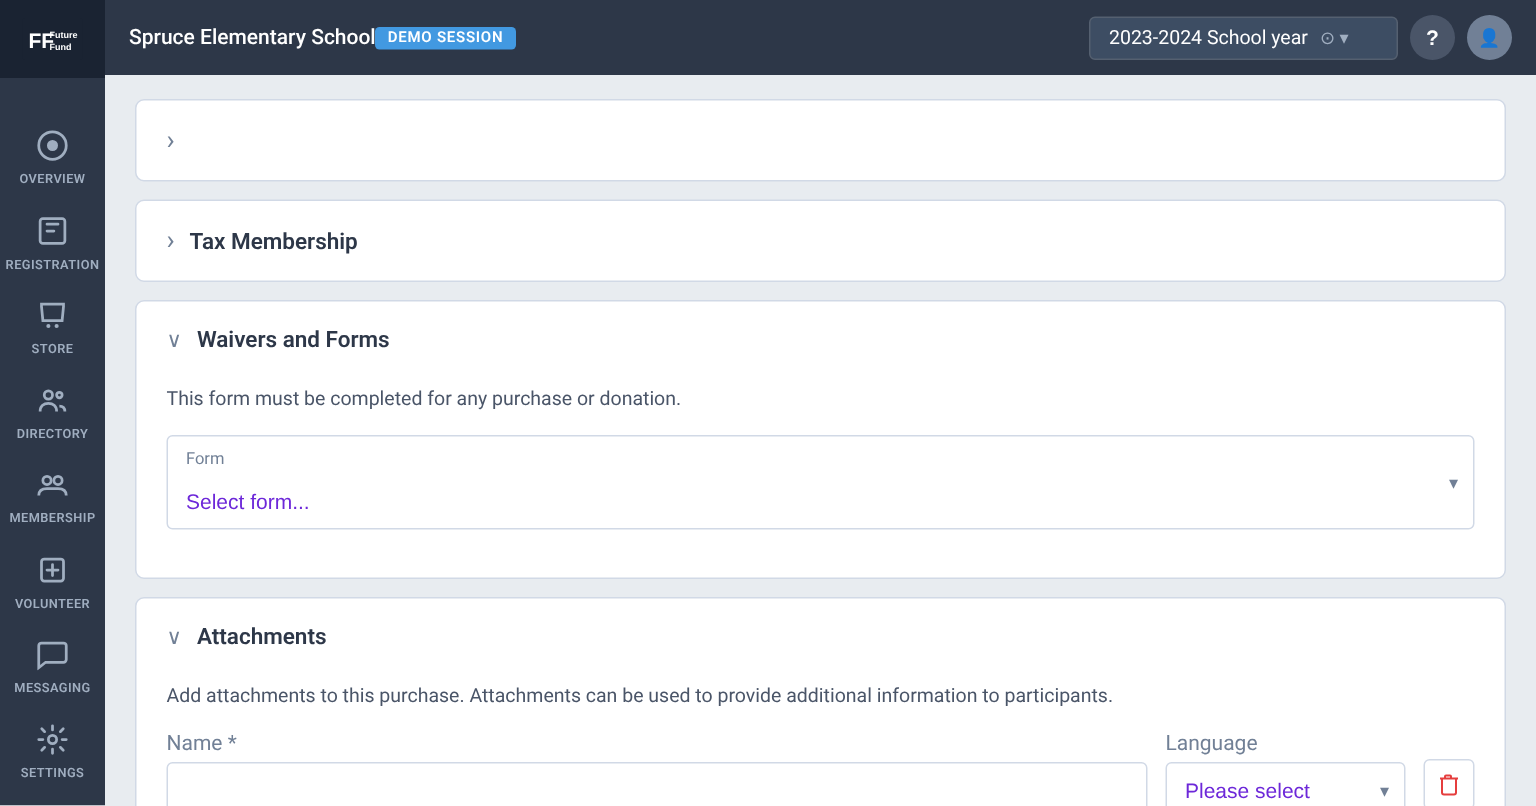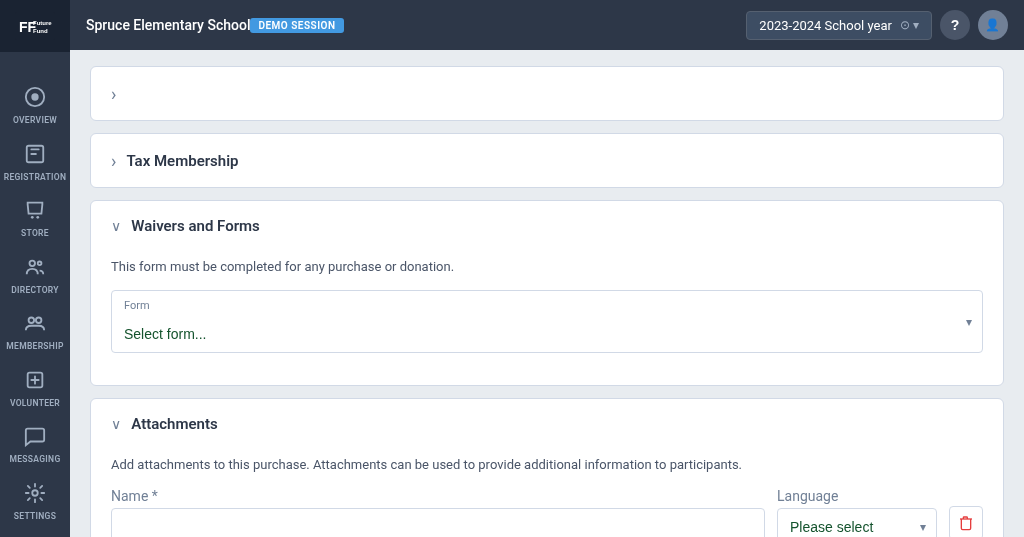--- a/index.html
+++ b/index.html
@@ -96,21 +96,21 @@
       display: flex;
       align-items: center;
       gap: 8px;
     }
     .year-selector {
       background: #3d4d63;
       border: 1px solid #556070;
       border-radius: 4px;
       color: white;
       font-size: 13px;
-      padding: 6px 12px 6px 12px;
+      padding: 6px 32px 6px 12px;
       cursor: pointer;
       display: flex;
       align-items: center;
       gap: 8px;
       position: relative;
     }
     .year-selector-arrow { color: #a0aec0; font-size: 12px; }
     .help-btn {
       width: 30px; height: 30px;
       border-radius: 50%;
@@ -176,21 +176,21 @@
     .form-select-wrapper {
       position: relative;
       border: 1px solid #d1d9e6;
       border-radius: 4px;
       background: white;
     }
     .form-select {
       width: 100%;
       padding: 10px 36px 10px 12px;
       font-size: 14px;
-      color: #14532d;
+      color: #6d28d9;
       background: transparent;
       border: none;
       outline: none;
       appearance: none;
       cursor: pointer;
     }
     .select-arrow {
       position: absolute;
       right: 10px;
       top: 50%;

